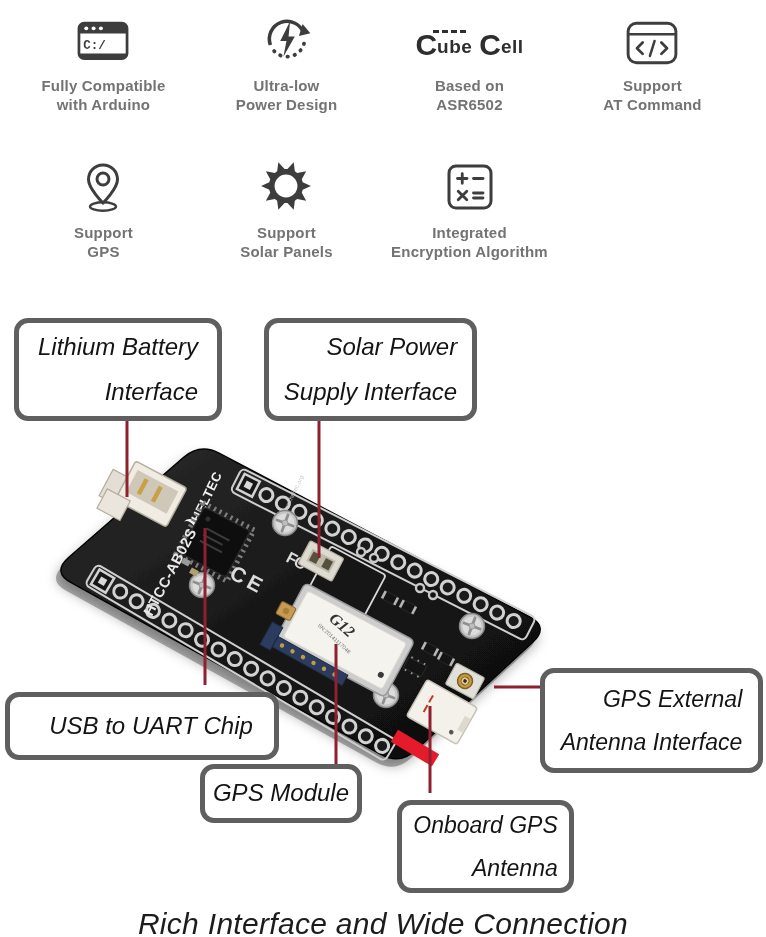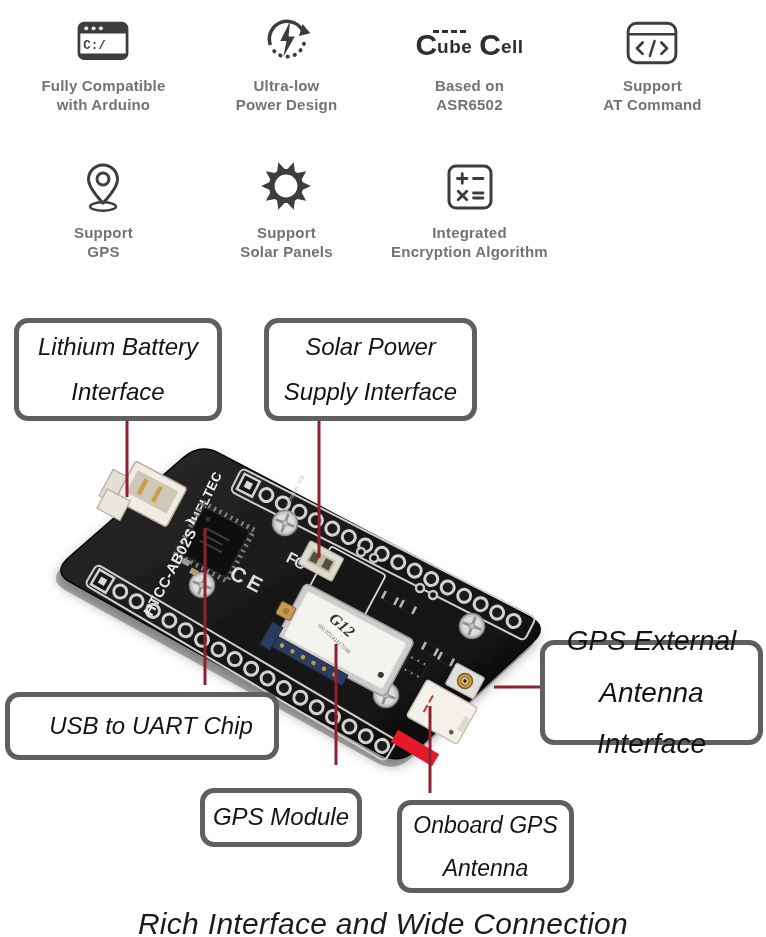--- a/index.html
+++ b/index.html
@@ -22,21 +22,21 @@
   .fico{display:block}
   
   .cubecell{position:relative;display:flex;align-items:flex-end;font-weight:bold;color:#2e2e2e;padding-bottom:6px}
   .cc-big{font-size:30px;line-height:1}
   .cc-small{font-size:19px;line-height:1.2;letter-spacing:.5px;padding-bottom:1px}
   .cc-gap{margin-left:7px}
   .cc-dash{position:absolute;left:18px;top:0;width:33px;height:0;border-top:3px dashed #2e2e2e}
   
   .callout{
     position:absolute;background:#fff;border:5px solid #5f5f5f;border-radius:14px;
-    display:flex;align-items:center;justify-content:center;text-align:center;
+    display:flex;align-items:center;justify-content:center;text-align:right;
     font-style:italic;font-size:24px;color:#141414;white-space:pre-line;
     line-height:1.85;box-sizing:border-box;z-index:3;
   }
   .callout.single{line-height:1.2}
   
   .board-svg{position:absolute;left:0;top:380px;z-index:2}
   
   .caption{
     position:absolute;left:0;top:899px;width:766px;text-align:center;
     font-style:italic;font-size:30px;color:#1c1c1c;letter-spacing:.3px;margin-top:8px;
@@ -142,24 +142,24 @@
     <div class="feature-label">Integrated
 Encryption Algorithm</div>
   </div>
 </div>
 
 <div class="callout" style="left:14px;top:318px;width:208px;height:103px;">Lithium Battery
 Interface</div>
 <div class="callout" style="left:264px;top:318px;width:213px;height:103px;">Solar Power
 Supply Interface</div>
 <div class="callout single" style="left:5px;top:692px;width:274px;height:68px;padding-left:18px;">USB to UART Chip</div>
-<div class="callout single" style="left:200px;top:764px;width:162px;height:59px;margin-top:24px;">GPS Module</div>
+<div class="callout single" style="left:200px;top:764px;width:162px;height:59px;">GPS Module</div>
 <div class="callout" style="left:397px;top:800px;width:177px;height:93px;font-size:23px;">Onboard GPS
 Antenna</div>
-<div class="callout" style="left:540px;top:640px;width:223px;height:105px;font-size:28px;">GPS External
+<div class="callout" style="left:540px;top:668px;width:223px;height:105px;font-size:23px;">GPS External
 Antenna Interface</div>
 
 <svg class="board-svg" width="766" height="432" viewBox="0 0 766 432">
   <defs>
     <linearGradient id="pcbg" x1="0" y1="0" x2="1" y2="1">
       <stop offset="0" stop-color="#2b2b2b"></stop>
         <stop offset="0.5" stop-color="#171717"></stop>
         <stop offset="1" stop-color="#0d0d0d"></stop>
     </linearGradient>
     <circle id="pad" r="6.5" fill="#1b1b1b" stroke="#d2d2d2" stroke-width="3"></circle>

